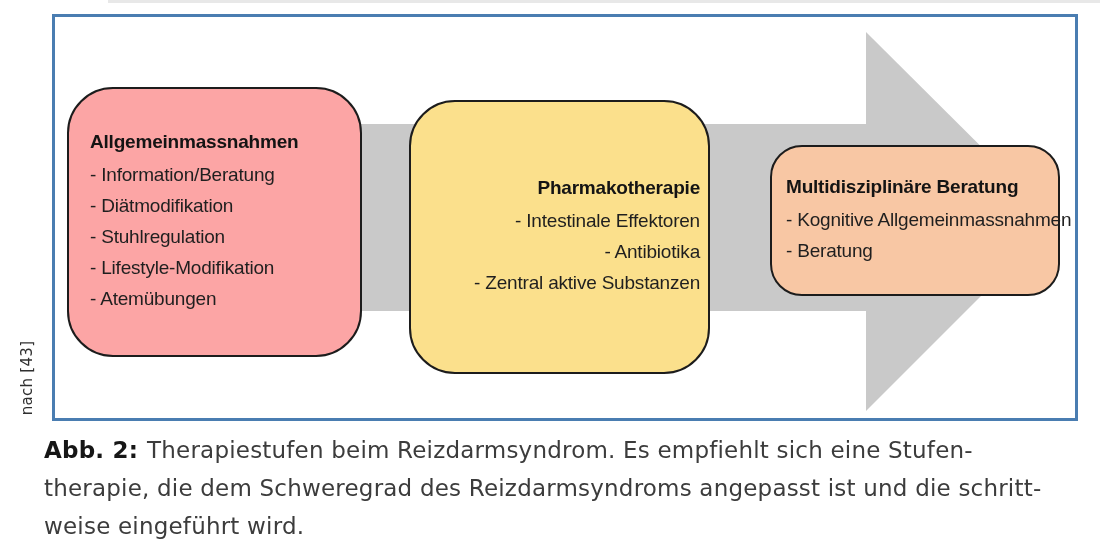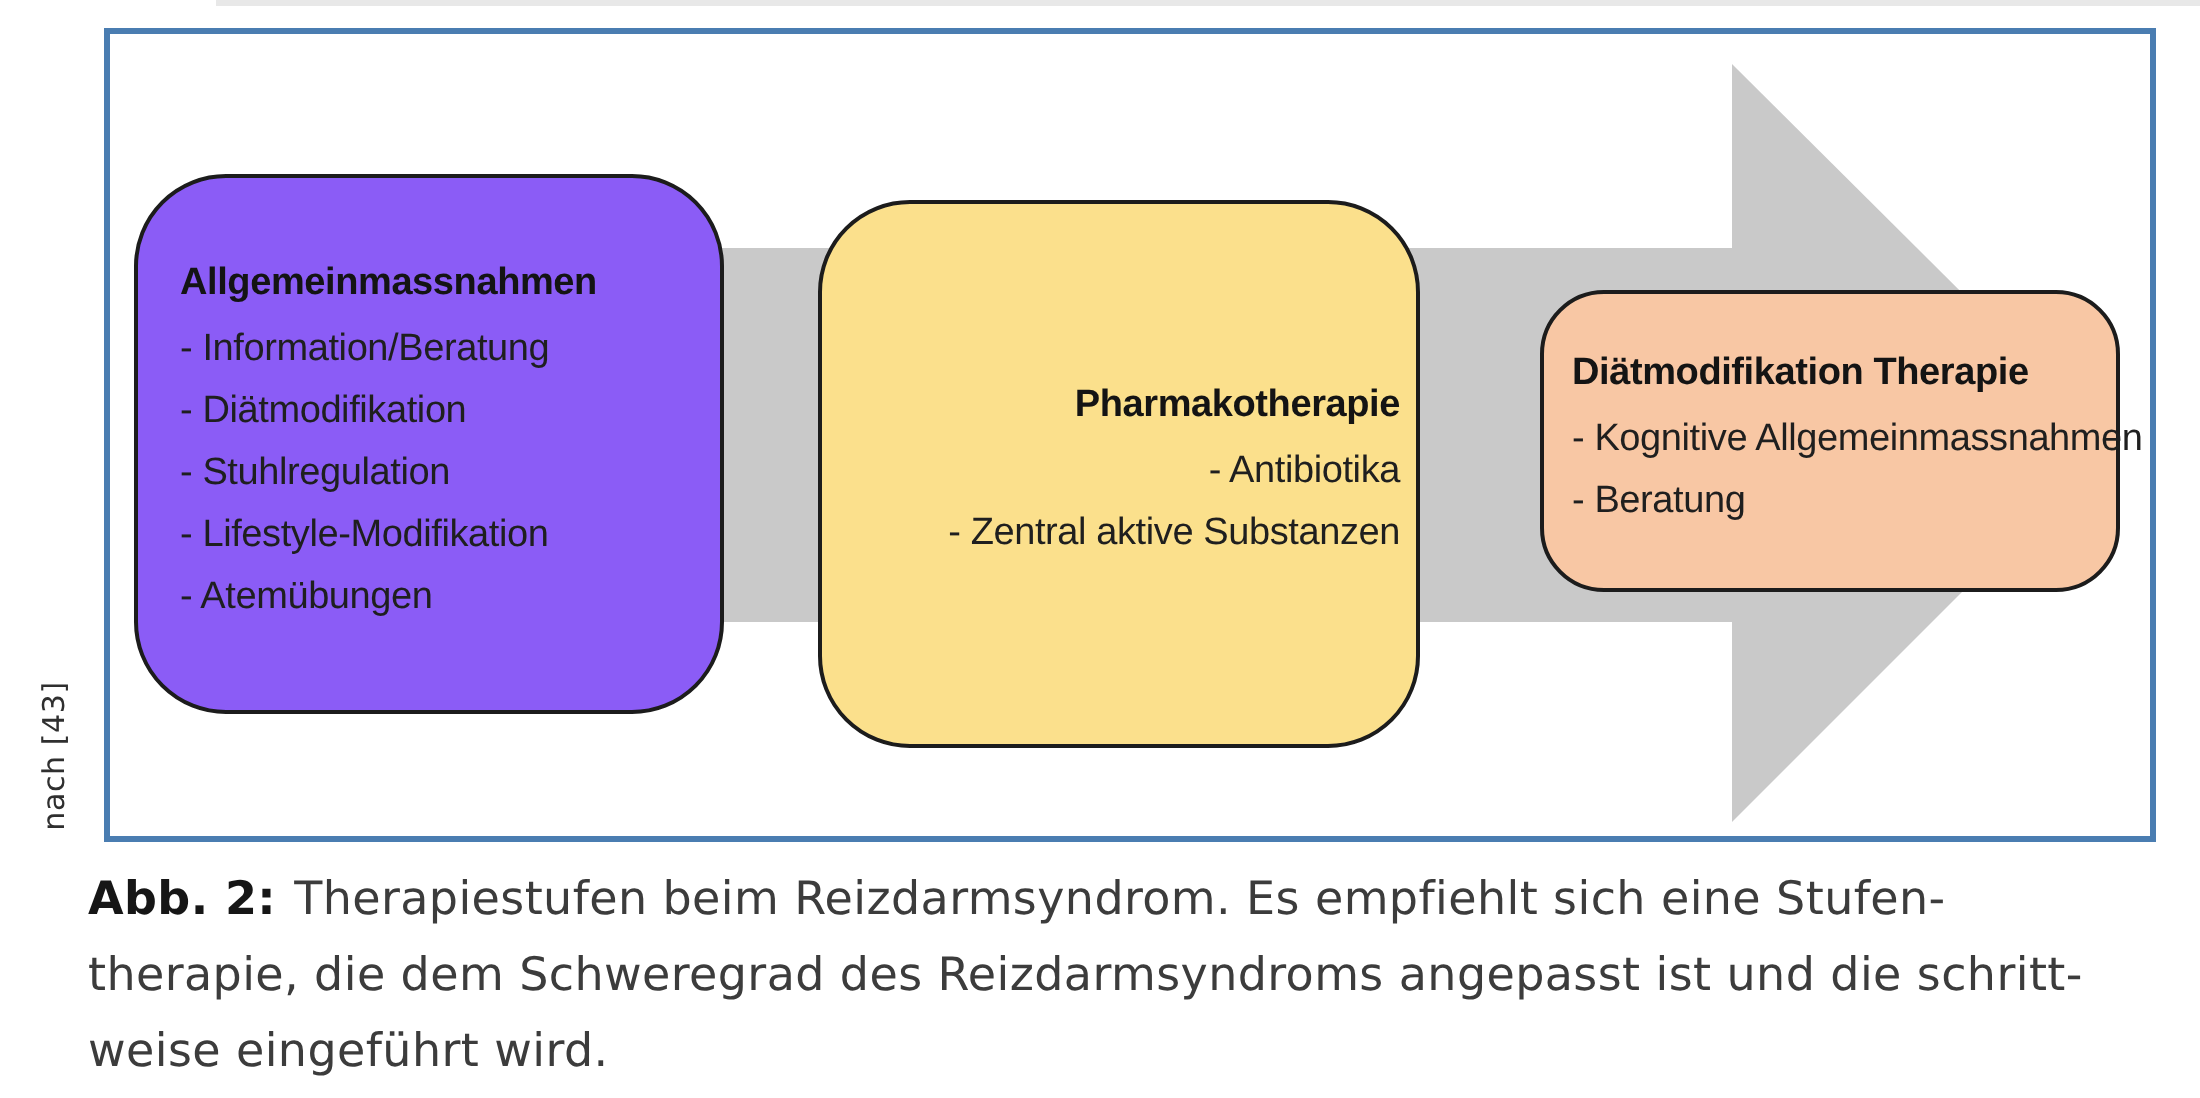--- a/index.html
+++ b/index.html
@@ -132,37 +132,38 @@
 
   <div class="source-note">nach [43]</div>
 
   <div class="frame" style="border-color: rgb(74, 125, 177);">
     <svg class="arrow-svg" viewBox="0 0 1020 401" xmlns="http://www.w3.org/2000/svg">
       <rect x="145" y="107" width="666" height="187" fill="#c9c9c9" style="fill: rgb(201, 201, 201);"></rect>
       <polygon points="811,15 1001,204 811,394" fill="#c9c9c9" style="fill: rgb(201, 201, 201);"></polygon>
     </svg>
   </div>
 
-  <div class="box box-green" style="background-color: #8b5cf6;">
+  <div class="box box-green" style="background-color: #fca5a5;">
     <div class="box-title">Allgemeinmassnahmen</div>
     <div class="box-item">- Information/Beratung</div>
     <div class="box-item">- Diätmodifikation</div>
     <div class="box-item">- Stuhlregulation</div>
     <div class="box-item">- Lifestyle-Modifikation</div>
     <div class="box-item">- Atemübungen</div>
   </div>
 
   <div class="box box-yellow" style="background-color: rgb(251, 224, 140);">
     <div class="box-title">Pharmakotherapie</div>
+    <div class="box-item">- Intestinale Effektoren</div>
     <div class="box-item">- Antibiotika</div>
     <div class="box-item">- Zentral aktive Substanzen</div>
   </div>
 
   <div class="box box-orange" style="background-color: rgb(248, 199, 164);">
-    <div class="box-title">Diätmodifikation Therapie</div>
+    <div class="box-title">Multidisziplinäre Beratung</div>
     <div class="box-item">- Kognitive Allgemeinmassnahmen</div>
     <div class="box-item">- Beratung</div>
   </div>
 
   <div class="caption">
     <div class="cap-line">
       <span class="cap-label">Abb. 2:</span><span>Therapiestufen beim Reizdarmsyndrom. Es empfiehlt sich eine Stufen-</span>
     </div>
     <div class="cap-line">therapie, die dem Schweregrad des Reizdarmsyndroms angepasst ist und die schritt-</div>
     <div class="cap-line">weise eingeführt wird.</div>

